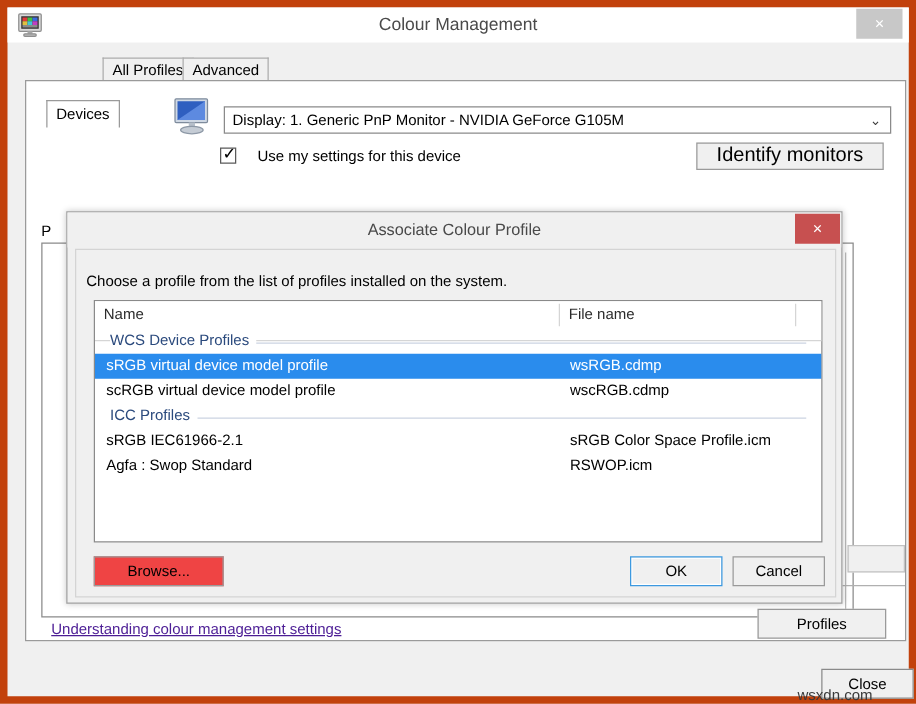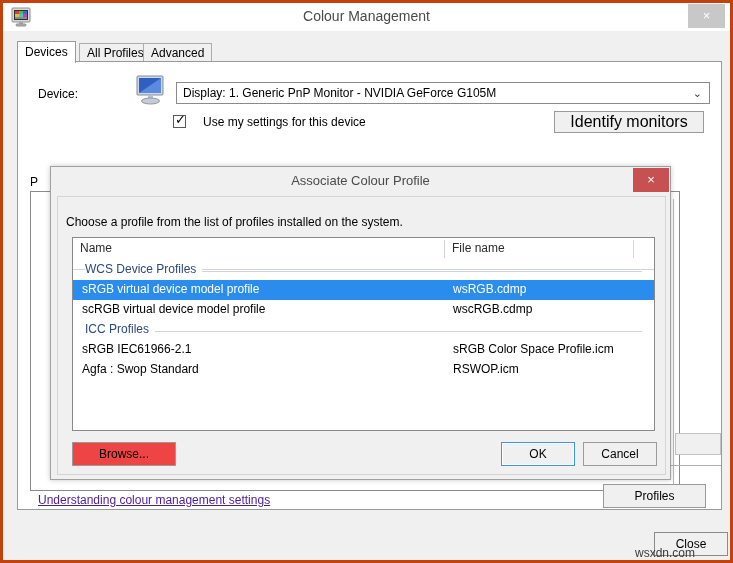--- a/index.html
+++ b/index.html
@@ -16,21 +16,21 @@
     color: #000000;
     position: relative;
   }
 
   
   #main-window {
     position: absolute;
     left: 0; top: 0;
     width: 733px; height: 563px;
     background: #f0f0f0;
-    border: 3px solid #c2410c;
+    border: 6px solid #c2410c;
     box-sizing: border-box;
   }
 
   #titlebar {
     position: absolute;
     left: 0; top: 0;
     width: 100%; height: 28px;
     background: #ffffff;
   }
   #title-icon {
@@ -427,21 +427,21 @@
         <rect x="4" y="10" width="12" height="2" fill="#8a8a8a"></rect>
         <rect x="8" y="15" width="4" height="2" fill="#a8a8a8"></rect>
         <rect x="5" y="17" width="10" height="2" rx="1" fill="#b8b8b8" stroke="#8f8f8f"></rect>
       </svg>
     </div>
     <div id="title-text">Colour Management</div>
     <div id="win-close">×</div>
   </div>
 
   <div id="tabstrip">
-    <div class="tab active" style="left:0px;">Devices</div>
+    <div class="tab active" style="left:17px;margin-top:36px;">Devices</div>
     <div class="tab" style="left:62px;">All Profiles</div>
     <div class="tab" style="left:126px;">Advanced</div>
   </div>
 
   <div id="tabpanel"></div>
 
   <div id="device-label">Device:</div>
   <div id="device-icon">
     <svg width="34" height="32" viewBox="0 0 34 32">
       <rect x="3" y="2" width="26" height="19" rx="1" fill="#cfd8e4" stroke="#7e8b9c"></rect>

